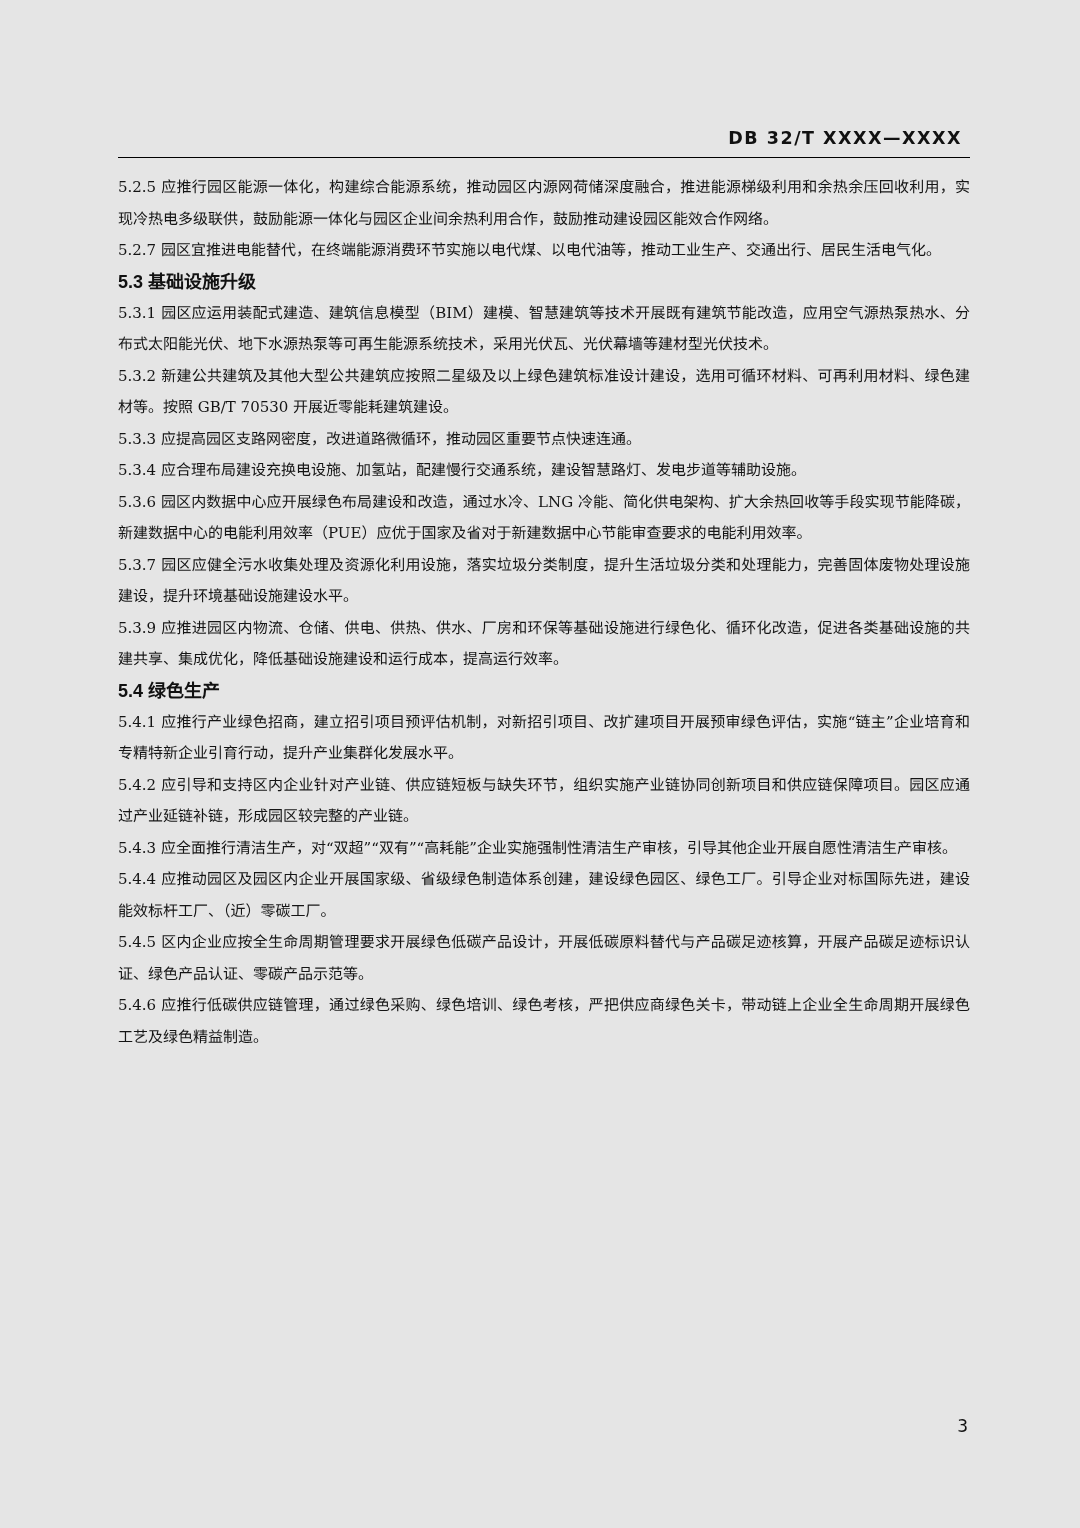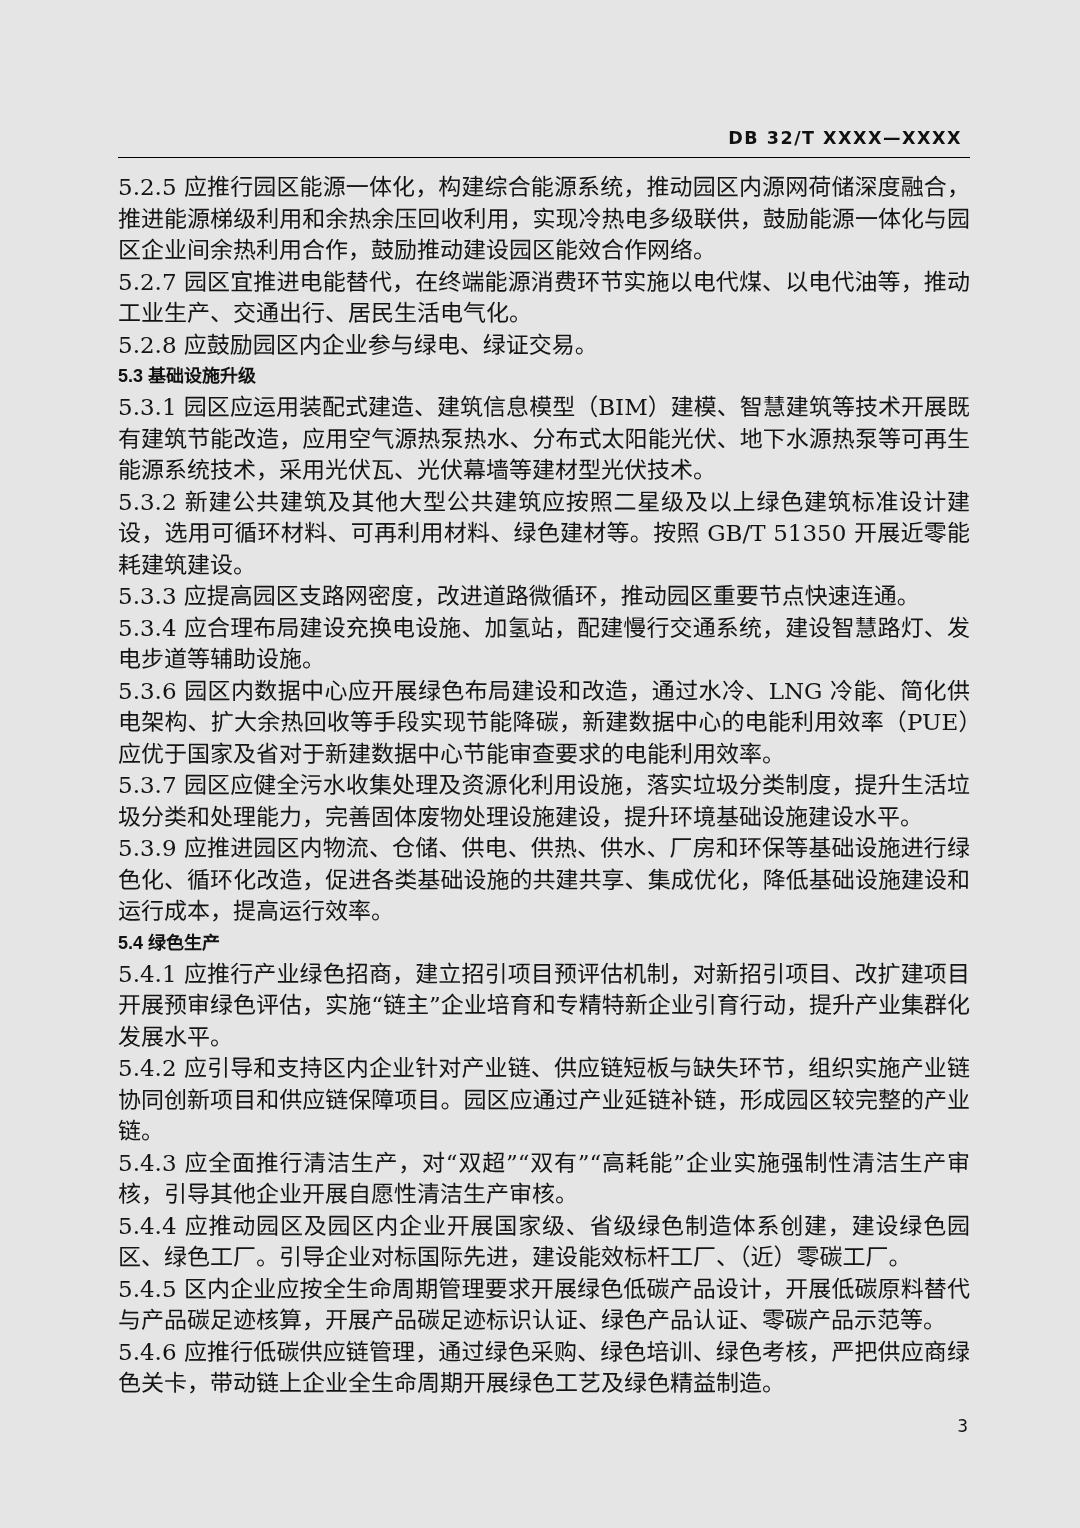--- a/index.html
+++ b/index.html
@@ -37,21 +37,21 @@
     background: #000;
   }
   .content {
     position: absolute;
     left: 118px;
     top: 172px;
     width: 852px;
   }
   p.para {
     margin: 0;
-    font-size: 23px;
+    font-size: 15px;
     line-height: 31.5px;
     text-align: justify;
     text-justify: inter-ideograph;
     text-indent: 0;
     color: #141414;
   }
   h3.sec {
     margin: 0;
     font-family: Liberation Sans, sans-serif;
     font-size: 18px;
@@ -75,26 +75,25 @@
 
 <div class="page">
 
   <div class="header">DB 32/T XXXX—XXXX</div>
   <div class="rule"></div>
 
   <div class="content">
 
     <p class="para">5.2.5  应推行园区能源一体化，构建综合能源系统，推动园区内源网荷储深度融合，推进能源梯级利用和余热余压回收利用，实现冷热电多级联供，鼓励能源一体化与园区企业间余热利用合作，鼓励推动建设园区能效合作网络。</p>
     <p class="para">5.2.7  园区宜推进电能替代，在终端能源消费环节实施以电代煤、以电代油等，推动工业生产、交通出行、居民生活电气化。</p>
-    <p class="para">5.2.8  应鼓励园区内企业参与绿电、绿证交易。</p>
 
     <h3 class="sec gap-sec-before">5.3    基础设施升级</h3>
 
     <p class="para gap-sec-after">5.3.1  园区应运用装配式建造、建筑信息模型（BIM）建模、智慧建筑等技术开展既有建筑节能改造，应用空气源热泵热水、分布式太阳能光伏、地下水源热泵等可再生能源系统技术，采用光伏瓦、光伏幕墙等建材型光伏技术。</p>
-    <p class="para">5.3.2  新建公共建筑及其他大型公共建筑应按照二星级及以上绿色建筑标准设计建设，选用可循环材料、可再利用材料、绿色建材等。按照 GB/T 51350 开展近零能耗建筑建设。</p>
+    <p class="para">5.3.2  新建公共建筑及其他大型公共建筑应按照二星级及以上绿色建筑标准设计建设，选用可循环材料、可再利用材料、绿色建材等。按照 GB/T 70530 开展近零能耗建筑建设。</p>
     <p class="para">5.3.3  应提高园区支路网密度，改进道路微循环，推动园区重要节点快速连通。</p>
     <p class="para">5.3.4  应合理布局建设充换电设施、加氢站，配建慢行交通系统，建设智慧路灯、发电步道等辅助设施。</p>
     <p class="para">5.3.6  园区内数据中心应开展绿色布局建设和改造，通过水冷、LNG 冷能、简化供电架构、扩大余热回收等手段实现节能降碳，新建数据中心的电能利用效率（PUE）应优于国家及省对于新建数据中心节能审查要求的电能利用效率。</p>
     <p class="para">5.3.7  园区应健全污水收集处理及资源化利用设施，落实垃圾分类制度，提升生活垃圾分类和处理能力，完善固体废物处理设施建设，提升环境基础设施建设水平。</p>
     <p class="para">5.3.9  应推进园区内物流、仓储、供电、供热、供水、厂房和环保等基础设施进行绿色化、循环化改造，促进各类基础设施的共建共享、集成优化，降低基础设施建设和运行成本，提高运行效率。</p>
 
     <h3 class="sec gap-sec-before">5.4    绿色生产</h3>
 
     <p class="para gap-sec-after">5.4.1  应推行产业绿色招商，建立招引项目预评估机制，对新招引项目、改扩建项目开展预审绿色评估，实施“链主”企业培育和专精特新企业引育行动，提升产业集群化发展水平。</p>
     <p class="para">5.4.2  应引导和支持区内企业针对产业链、供应链短板与缺失环节，组织实施产业链协同创新项目和供应链保障项目。园区应通过产业延链补链，形成园区较完整的产业链。</p>

